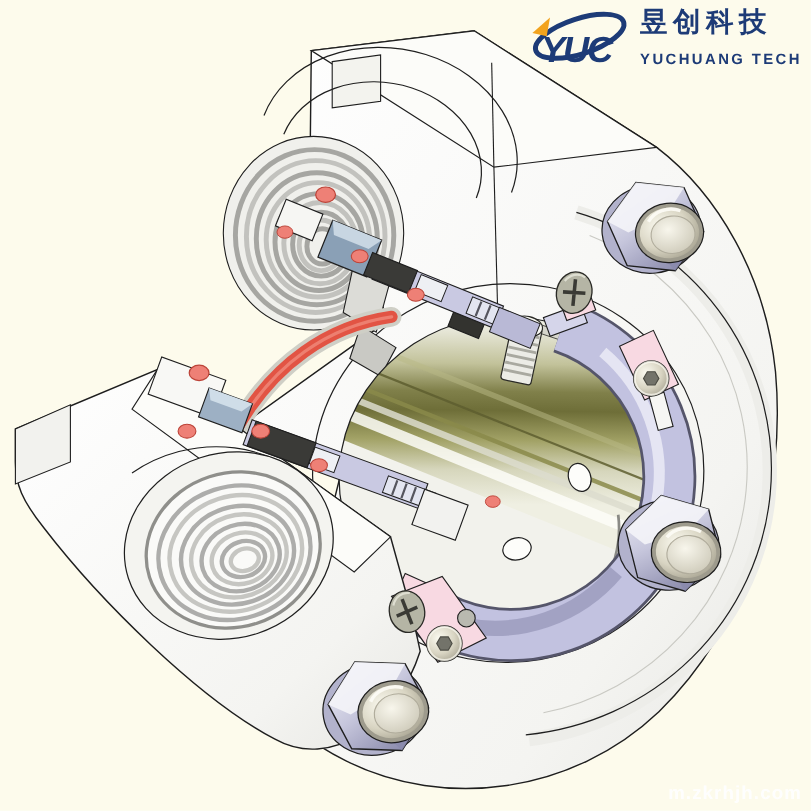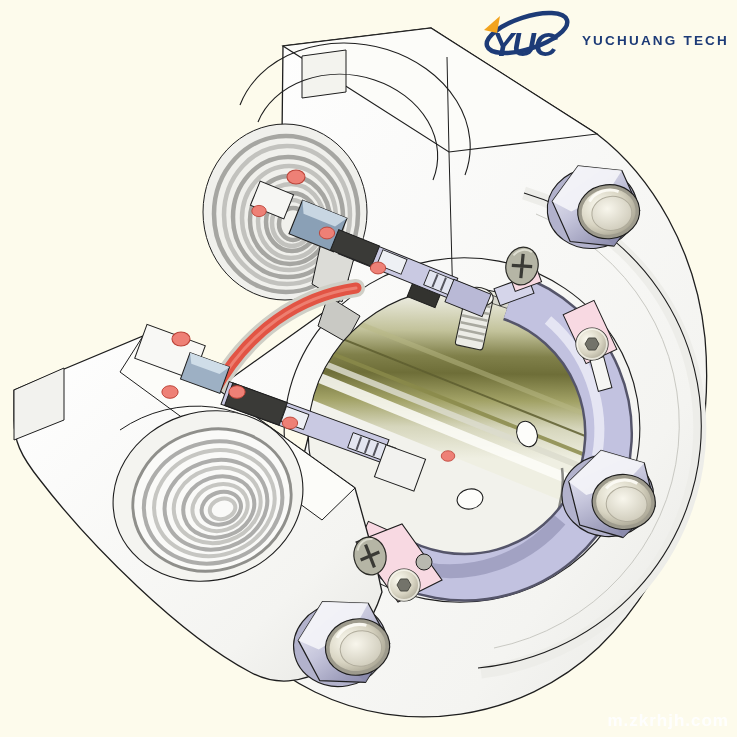--- a/index.html
+++ b/index.html
@@ -293,19 +293,20 @@
 
 <div class="logo">
   <div class="yuc-mark">
     <svg width="92" height="56" viewBox="0 0 92 56">
       <ellipse cx="45" cy="27" rx="42" ry="16" transform="rotate(-18 45 27)" fill="none" stroke="#1D3B77" stroke-width="4.5"></ellipse>
       <polygon points="2,24 18,10 15,27" fill="#F2A31E"></polygon>
     </svg>
     <span class="yuc-text">YUC</span>
   </div>
   <div class="logo-col">
+    <span class="logo-cn">昱创科技</span>
     <span class="logo-en">YUCHUANG TECH</span>
   </div>
 </div>
 
 <div class="wm">m.zkrhjh.com</div>
 
 </div>
 
 </body></html>

